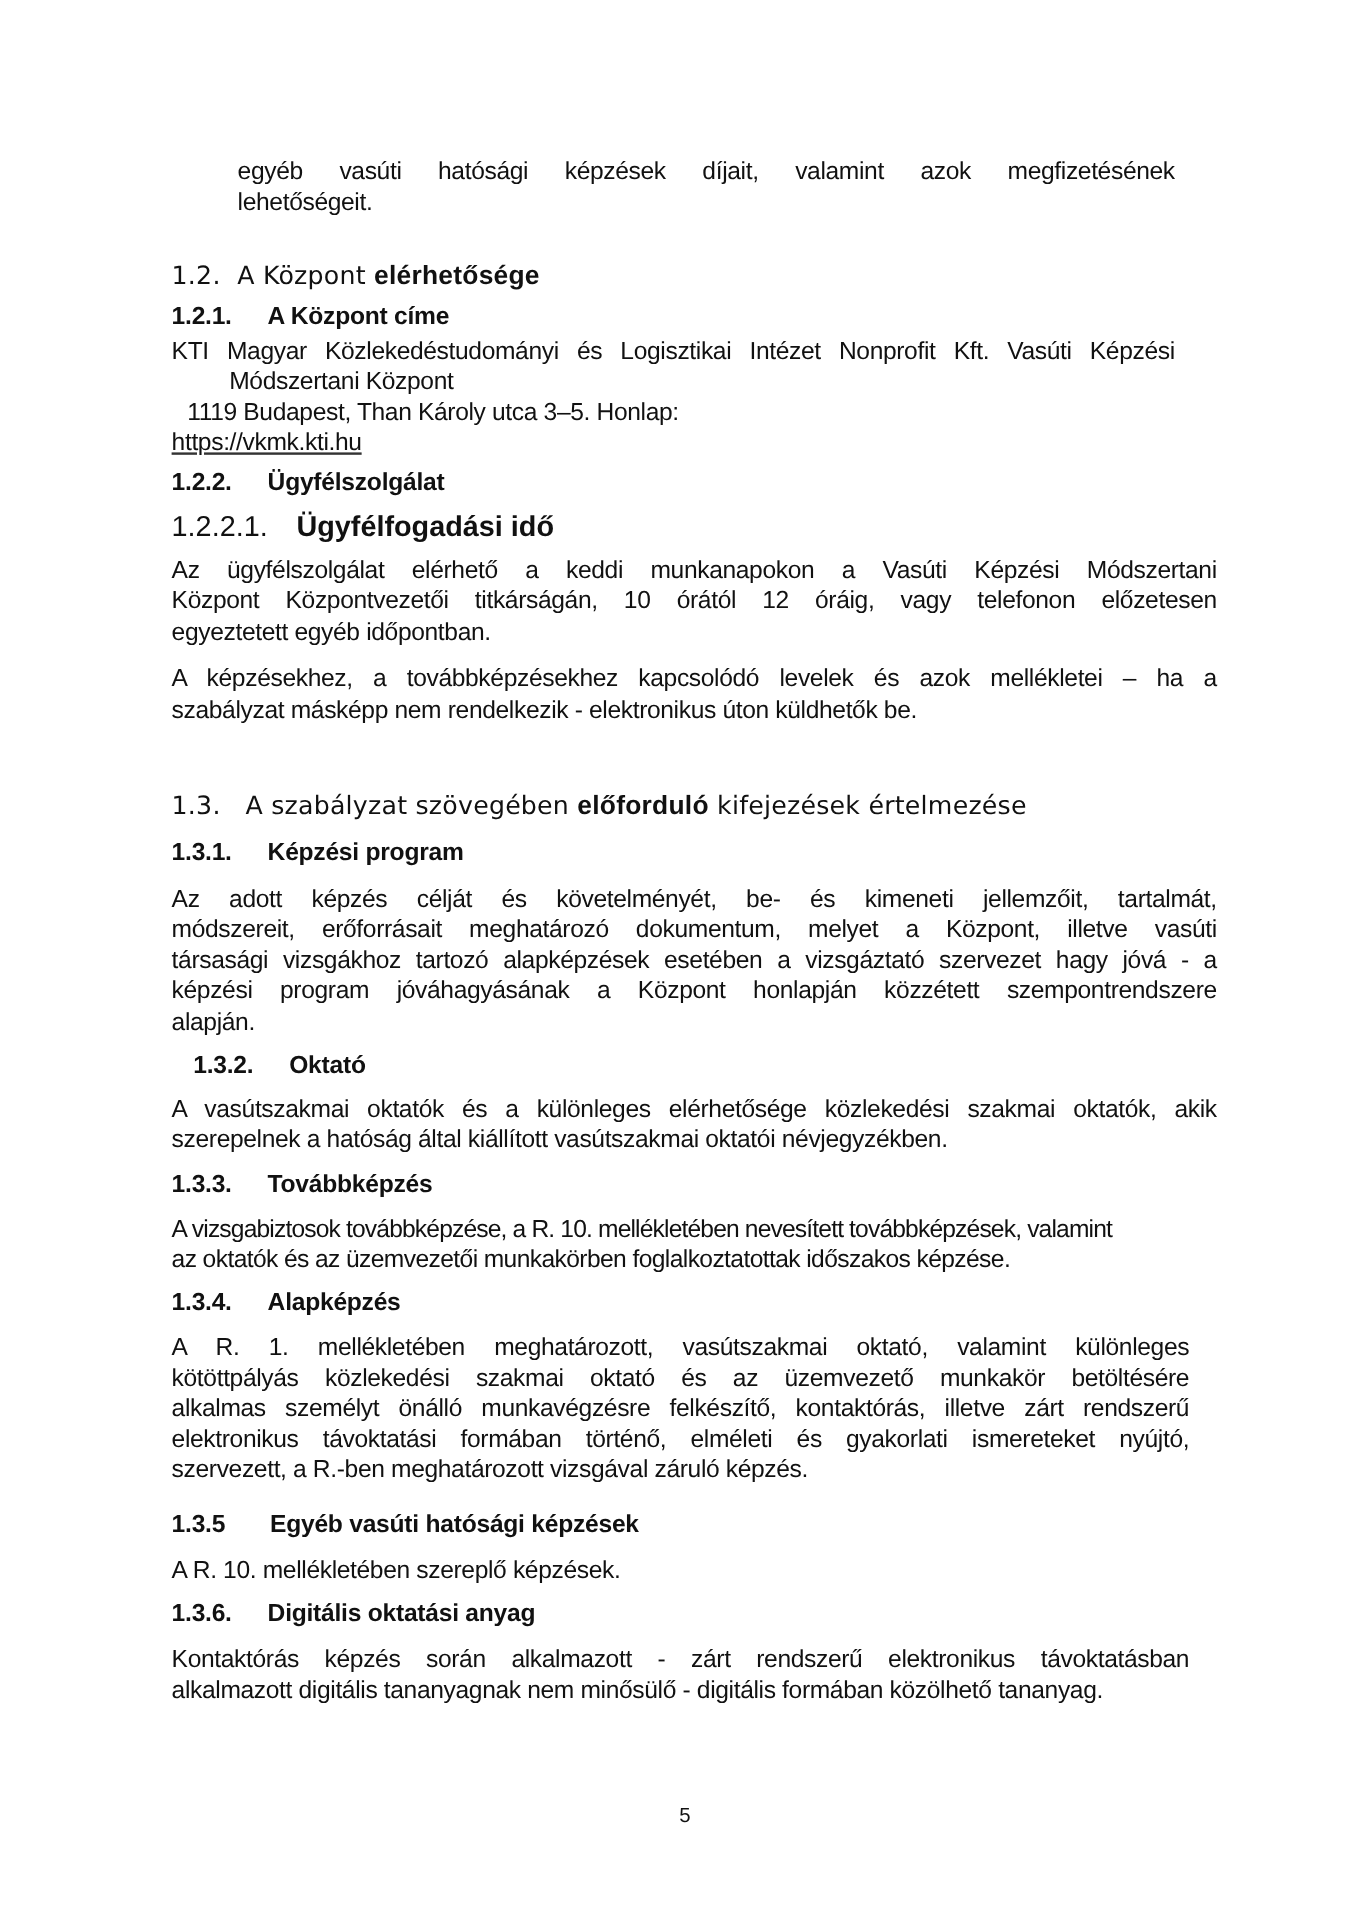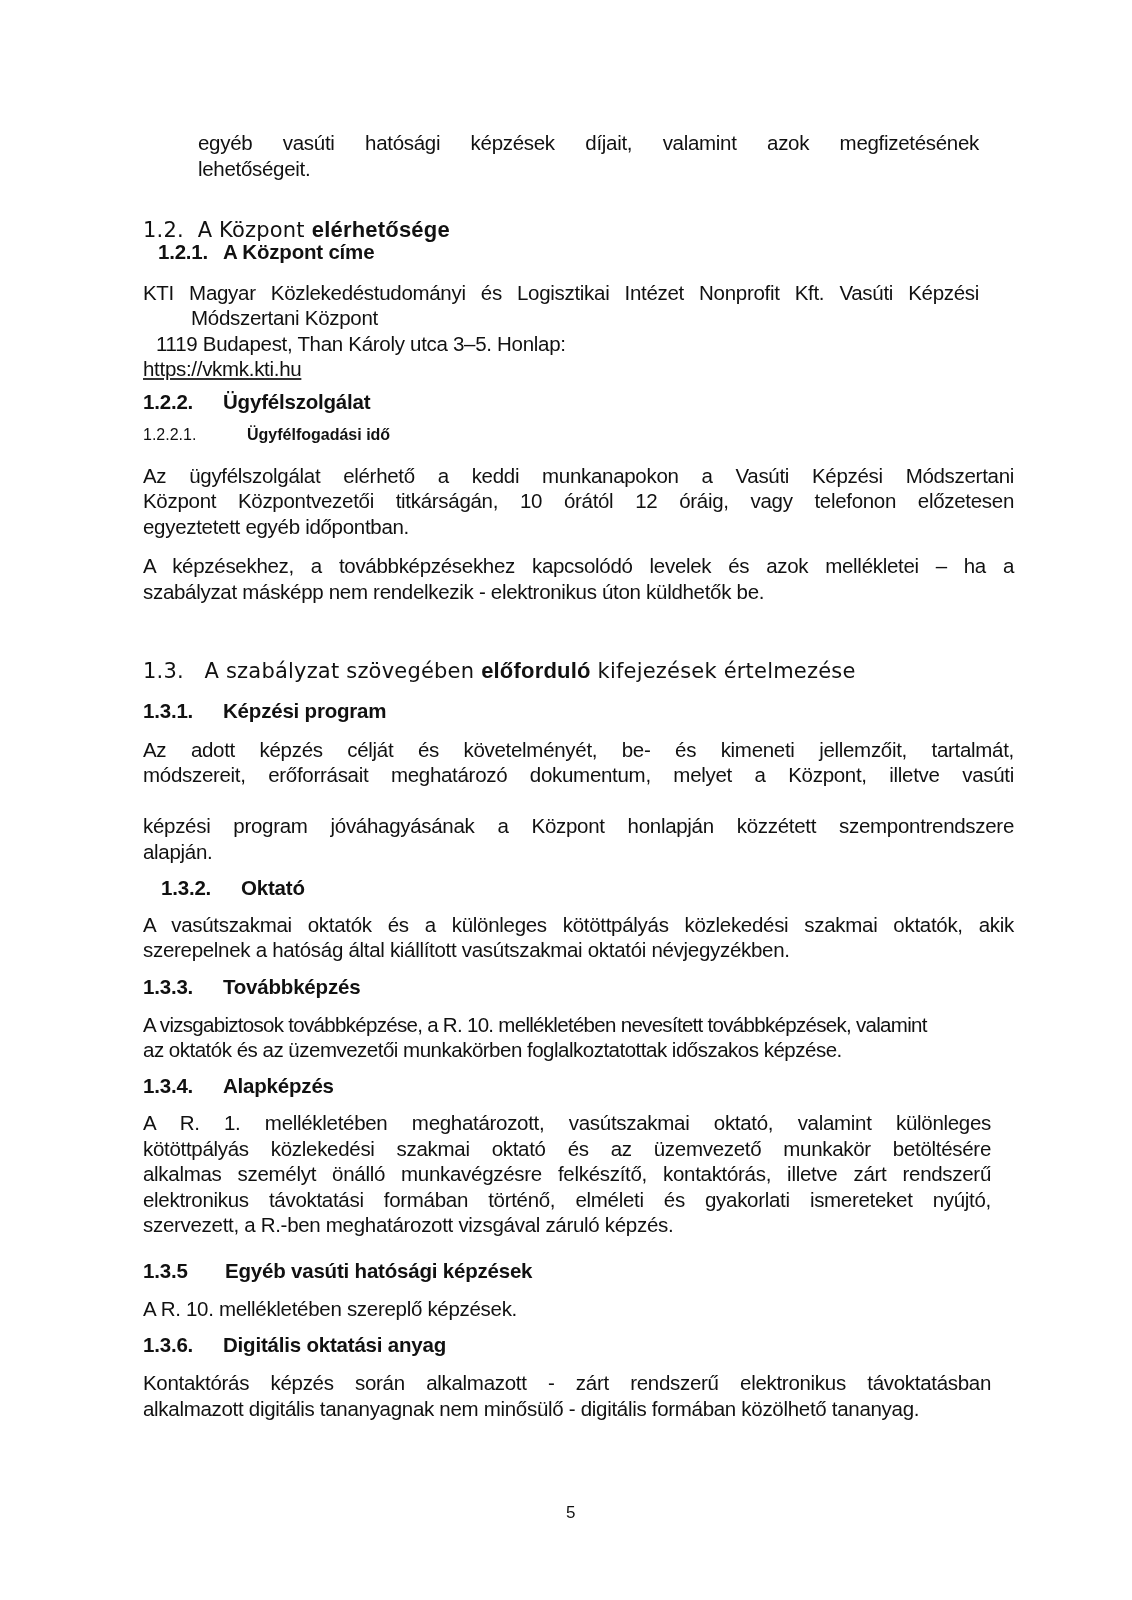--- a/index.html
+++ b/index.html
@@ -6,41 +6,41 @@
   body { width: 1132px; height: 1600px; position: relative; overflow: hidden;
          font-family: "Liberation Sans", sans-serif; color: #111; }
   .page { position: absolute; left: 0; top: 0; width: 1132px; height: 1600px; }
   .abs { position: absolute; white-space: nowrap; }
   .body-text { font-size: 20.5px; line-height: 25px; letter-spacing: -0.3px; }
   .just { text-align: justify; text-align-last: justify; white-space: normal; }
   .h2 { font-family: "DejaVu Sans", sans-serif; font-size: 21px; letter-spacing: 0.2px; }
   .h2 b { font-family: "Liberation Sans", sans-serif; font-weight: bold; font-size: 22px; }
   .h3 { font-size: 20.5px; font-weight: bold; letter-spacing: -0.2px; }
   .h3 .num { display: inline-block; width: 80px; }
-  .h4 { font-size: 16px; }
+  .h4 { font-size: 24px; }
   .h4 .num { display: inline-block; width: 104px; font-weight: normal; }
   .h4 .t { font-weight: bold; }
   a.link { color: #111; text-decoration: underline; text-decoration-color: #333; }
   .page-num { font-size: 17px; }
 </style>
 </head>
 <body>
 
 <div class="page">
 
   <div class="abs body-text just" style="left:198px; top:130px; width:781px;">egyéb vasúti hatósági képzések díjait, valamint azok megfizetésének</div>
   <div class="abs body-text" style="left:198px; top:156px;">lehetőségeit.</div>
 
   <div class="abs h2" style="left:143px; top:217px;">
     <span>1.2.</span>&nbsp;
     <span>A Központ</span>
     <b>elérhetősége</b>
   </div>
 
-  <div class="abs h3" style="left:143px; top:240px;text-align:center;">
+  <div class="abs h3" style="left:143px; top:252px;">
     <span class="num">1.2.1.</span><span>A Központ címe</span>
   </div>
   <div class="abs body-text just" style="left:143px; top:280px; width:836px;">KTI Magyar Közlekedéstudományi és Logisztikai Intézet Nonprofit Kft. Vasúti Képzési</div>
   <div class="abs body-text" style="left:143px; top:305px;margin-left:48px;">Módszertani Központ</div>
   <div class="abs body-text" style="left:156px; top:331px;">1119 Budapest, Than Károly utca 3–5. Honlap:</div>
   <a class="abs body-text link" style="left:143px; top:356px;">https://vkmk.kti.hu</a>
 
   <div class="abs h3" style="left:143px; top:390px;">
     <span class="num">1.2.2.</span><span>Ügyfélszolgálat</span>
   </div>
@@ -59,27 +59,28 @@
     <span>A szabályzat szövegében</span>
     <b>előforduló</b>
     <span>kifejezések értelmezése</span>
   </div>
 
   <div class="abs h3" style="left:143px; top:699px;">
     <span class="num">1.3.1.</span><span>Képzési program</span>
   </div>
   <div class="abs body-text just" style="left:143px; top:737px; width:871px;">Az adott képzés célját és követelményét, be- és kimeneti jellemzőit, tartalmát,</div>
   <div class="abs body-text just" style="left:143px; top:762px; width:871px;">módszereit, erőforrásait meghatározó dokumentum, melyet a Központ, illetve vasúti</div>
+  <div class="abs body-text just" style="left:143px; top:788px; width:871px;">társasági vizsgákhoz tartozó alapképzések esetében a vizsgáztató szervezet hagy jóvá - a</div>
   <div class="abs body-text just" style="left:143px; top:813px; width:871px;">képzési program jóváhagyásának a Központ honlapján közzétett szempontrendszere</div>
   <div class="abs body-text" style="left:143px; top:839px;">alapján.</div>
 
   <div class="abs h3" style="left:161px; top:876px;">
     <span class="num">1.3.2.</span><span>Oktató</span>
   </div>
-  <div class="abs body-text just" style="left:143px; top:912px; width:871px;">A vasútszakmai oktatók és a különleges kötöttpályás közlekedési szakmai oktatók, akik</div>
+  <div class="abs body-text just" style="left:143px; top:912px; width:871px;">A vasútszakmai oktatók és a különleges elérhetősége közlekedési szakmai oktatók, akik</div>
   <div class="abs body-text" style="left:143px; top:937px;">szerepelnek a hatóság által kiállított vasútszakmai oktatói névjegyzékben.</div>
 
   <div class="abs h3" style="left:143px; top:975px;">
     <span class="num">1.3.3.</span><span>Továbbképzés</span>
   </div>
   <div class="abs body-text" style="left:143px; top:1012px; letter-spacing:-0.7px;">A vizsgabiztosok továbbképzése, a R. 10. mellékletében nevesített továbbképzések, valamint</div>
   <div class="abs body-text" style="left:143px; top:1037px; letter-spacing:-0.5px;">az oktatók és az üzemvezetői munkakörben foglalkoztatottak időszakos képzése.</div>
 
   <div class="abs h3" style="left:143px; top:1074px;">
     <span class="num">1.3.4.</span><span>Alapképzés</span>

